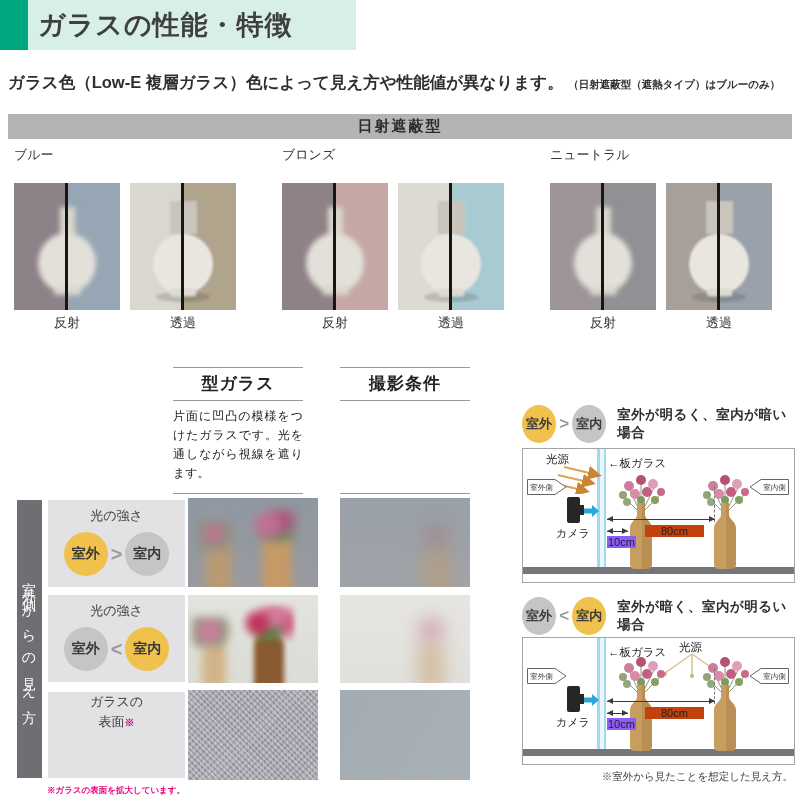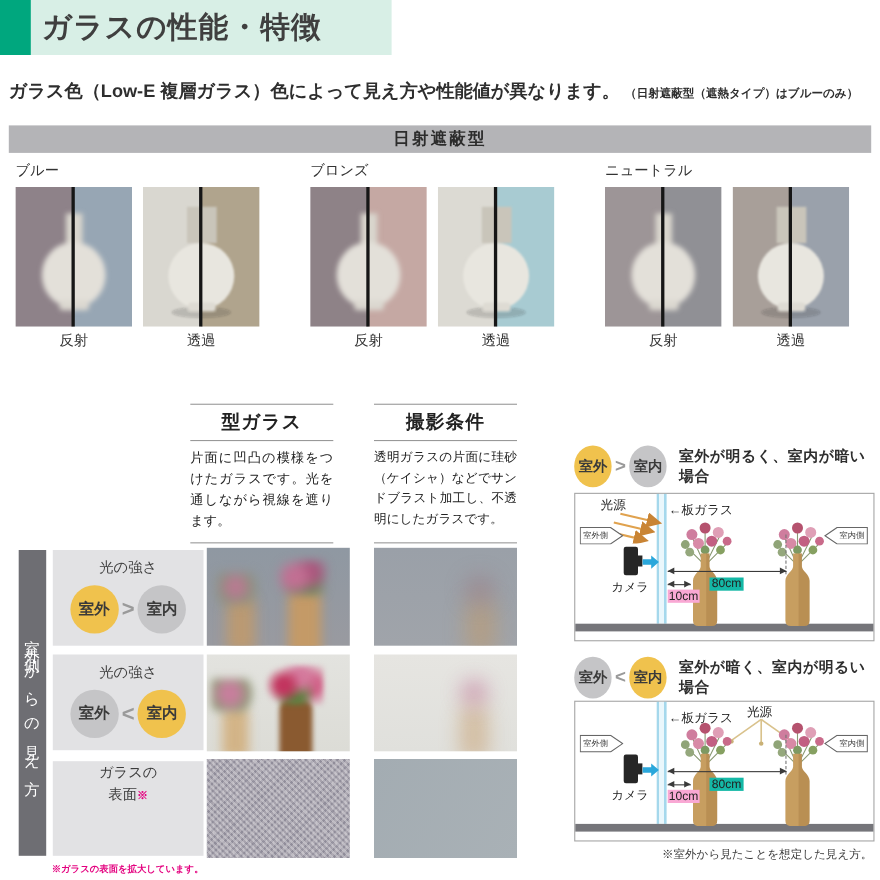--- a/index.html
+++ b/index.html
@@ -13,21 +13,21 @@
   .page-title{position:absolute;left:38px;top:0;height:50px;display:flex;align-items:center;
     font-size:27px;font-weight:bold;color:#3f3f3f;letter-spacing:1px;margin:0;}
   .intro{position:absolute;left:8px;top:72px;width:788px;font-size:16.5px;font-weight:bold;color:#2e2e2e;}
   .intro-note{font-size:10.5px;font-weight:bold;color:#2e2e2e;}
 
   
   .section-bar{position:absolute;background:#b4b4b7;display:flex;align-items:center;justify-content:center;
     font-size:15px;font-weight:bold;color:#2c2c2c;letter-spacing:2px;}
   .bar-color{left:8px;top:114px;width:784px;height:25px;}
   .color-group{position:absolute;top:146px;width:222px;}
-  .group-label{font-size:13px;color:#333;margin-bottom:6px;}
+  .group-label{font-size:13px;color:#333;margin-bottom:19px;}
   .figs,.caps{display:flex;gap:10px;justify-content:space-between;}
   .figure{position:relative;width:106px;height:127px;overflow:hidden;}
   .half{position:absolute;top:0;bottom:0;width:53px;}
   .half.l{left:0;} .half.r{right:0;}
   .vaseimg{position:absolute;left:0;top:0;width:106px;height:127px;}
   .divider{position:absolute;left:51px;top:0;bottom:0;width:3px;background:#161616;}
   .caps{margin-top:4px;}
   .caps span{width:106px;text-align:center;font-size:13px;color:#333;display:inline-block;}
 
   
@@ -113,23 +113,23 @@
   .b1{left:103px;} .b2{left:187px;}
   .flowers{position:absolute;bottom:68px;width:52px;height:44px;}
   .fl1{left:92px;} .fl2{left:176px;}
   .dash{position:absolute;left:191px;bottom:60px;height:36px;width:0;border-left:1px dashed #777;}
   .harrow{position:absolute;height:0;border-top:1px solid #3a3a3a;}
   .harrow::before,.harrow::after{content:"";position:absolute;top:-4px;width:0;height:0;
     border-top:3.5px solid transparent;border-bottom:3.5px solid transparent;}
   .harrow::before{left:0;border-right:6px solid #3a3a3a;}
   .harrow::after{right:0;border-left:6px solid #3a3a3a;}
   .a80{left:84px;width:108px;bottom:62px;}
-  .l80{left:122px;bottom:45px;font-size:11px;background:#14b8a6;padding:0 2px;}
+  .l80{left:122px;bottom:45px;font-size:11px;background:#c2410c;padding:0 16px;}
   .a10{left:84px;width:21px;bottom:50px;}
-  .l10{left:84px;bottom:34px;font-size:11px;background:#f9a8d4;padding:0 1px;}
+  .l10{left:84px;bottom:34px;font-size:11px;background:#8b5cf6;padding:0 1px;}
   .shoot-note{position:absolute;left:522px;top:770px;width:271px;text-align:right;font-size:10.5px;color:#3a3a3a;}
   .defs-holder{position:absolute;width:0;height:0;overflow:hidden;}
 </style>
 </head>
 <body>
 
 <svg class="defs-holder" aria-hidden="true">
   <defs>
     <filter id="blurHeavy" x="-30%" y="-30%" width="160%" height="160%">
         <feGaussianBlur stdDeviation="2.6"></feGaussianBlur>
@@ -309,21 +309,20 @@
     </div>
   </div>
   <div class="pink-note">※ガラスの表面を拡大しています。</div>
 
   <div class="type-head" style="left:173px">
     <h3>型ガラス</h3>
     <div class="type-desc">片面に凹凸の模様をつけたガラスです。光を通しながら視線を遮ります。</div>
   </div>
   <div class="type-head" style="left:340px">
     <h3>撮影条件</h3>
-    <div class="type-desc small">透明ガラスの片面に珪砂（ケイシャ）などでサンドブラスト加工し、不透明にしたガラスです。</div>
   </div>
 
   <div class="sample s1k" style="left:188px;top:498px;height:89px">
     <i class="sv v1"></i>
       <i class="fb f1"></i>
     <i class="sv v2"></i>
       <i class="fb f2"></i>
   </div>
   <div class="sample s1s" style="left:340px;top:498px;height:89px">
     <i class="sv v2"></i>

